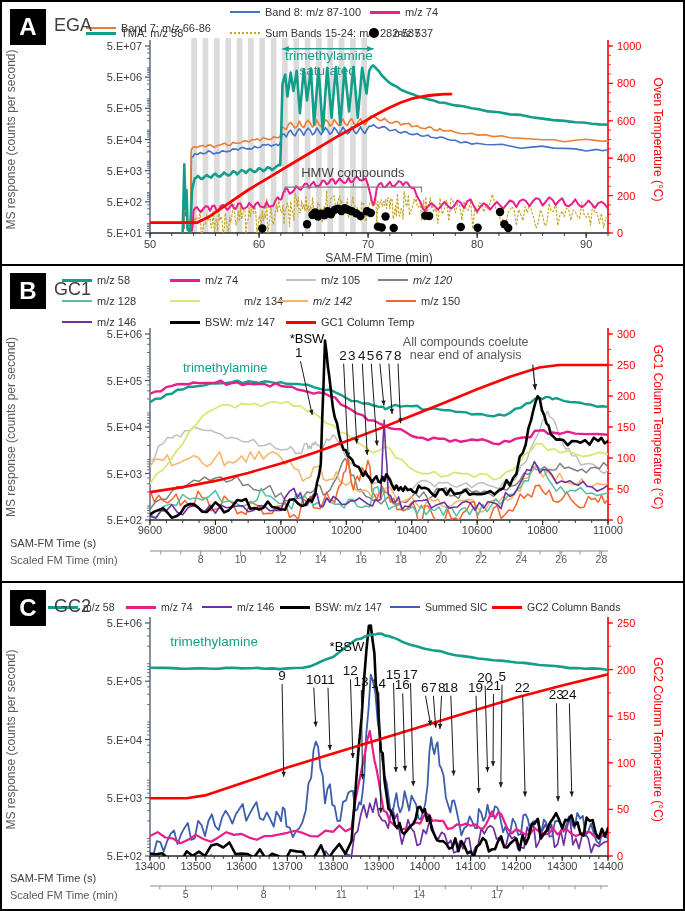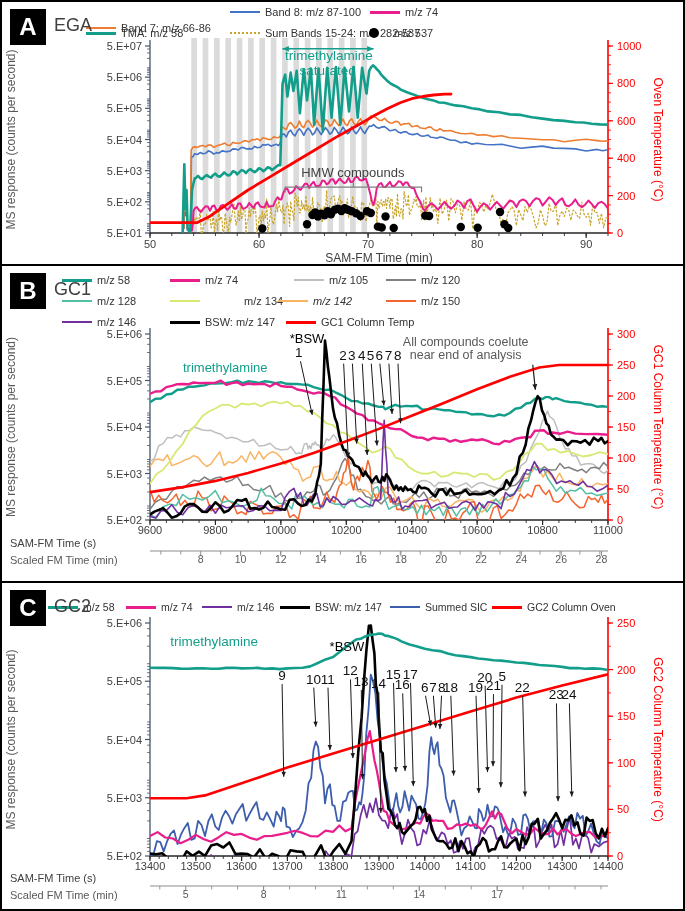--- a/index.html
+++ b/index.html
@@ -480,25 +480,25 @@
       </svg>
     <div class="legend" id="legB">
         <div class="litem" style="left: 60px; top: 8px;">
           <span class="sw" style="border-top: 3.5px solid rgb(18, 158, 138);"></span>
           <span class="lt">m/z 58</span>
         </div>
         <div class="litem" style="left: 168px; top: 8px;">
           <span class="sw" style="border-top: 3.5px solid rgb(234, 29, 141);"></span>
           <span class="lt">m/z 74</span>
         </div>
-        <div class="litem" style="left: 292px; top: 8px;">
+        <div class="litem" style="left: 284px; top: 8px;">
           <span class="sw" style="border-top: 2.5px solid rgb(191, 191, 191);"></span>
           <span class="lt">m/z 105</span>
         </div>
-        <div class="litem" style="left: 384px; top: 8px;">
+        <div class="litem" style="left: 376px; top: 8px; font-style: italic;">
           <span class="sw" style="border-top: 2.5px solid rgb(128, 128, 128);"></span>
           <span class="lt">m/z 120</span>
         </div>
         <div class="litem" style="left: 60px; top: 29px;">
           <span class="sw" style="border-top: 2.5px solid rgb(85, 191, 165);"></span>
           <span class="lt">m/z 128</span>
         </div>
         <div class="litem" style="left: 168px; top: 29px; gap: 44px;">
           <span class="sw" style="border-top: 2.5px solid rgb(217, 232, 115);"></span>
           <span class="lt">m/z 134</span>
@@ -798,17 +798,17 @@
         <div class="litem" style="left: 278px; top: 18px;">
           <span class="sw" style="border-top: 3.5px solid rgb(0, 0, 0);"></span>
           <span class="lt">BSW: m/z 147</span>
         </div>
         <div class="litem" style="left: 388px; top: 18px;">
           <span class="sw" style="border-top: 2.5px solid rgb(61, 94, 172);"></span>
           <span class="lt">Summed SIC</span>
         </div>
         <div class="litem" style="left: 490px; top: 18px;">
           <span class="sw" style="border-top: 3.5px solid rgb(255, 0, 0);"></span>
-          <span class="lt">GC2 Column Oven</span>
+          <span class="lt">GC2 Column Bands</span>
         </div>
       </div>
   </section>
 </div>
 
 </body></html>

